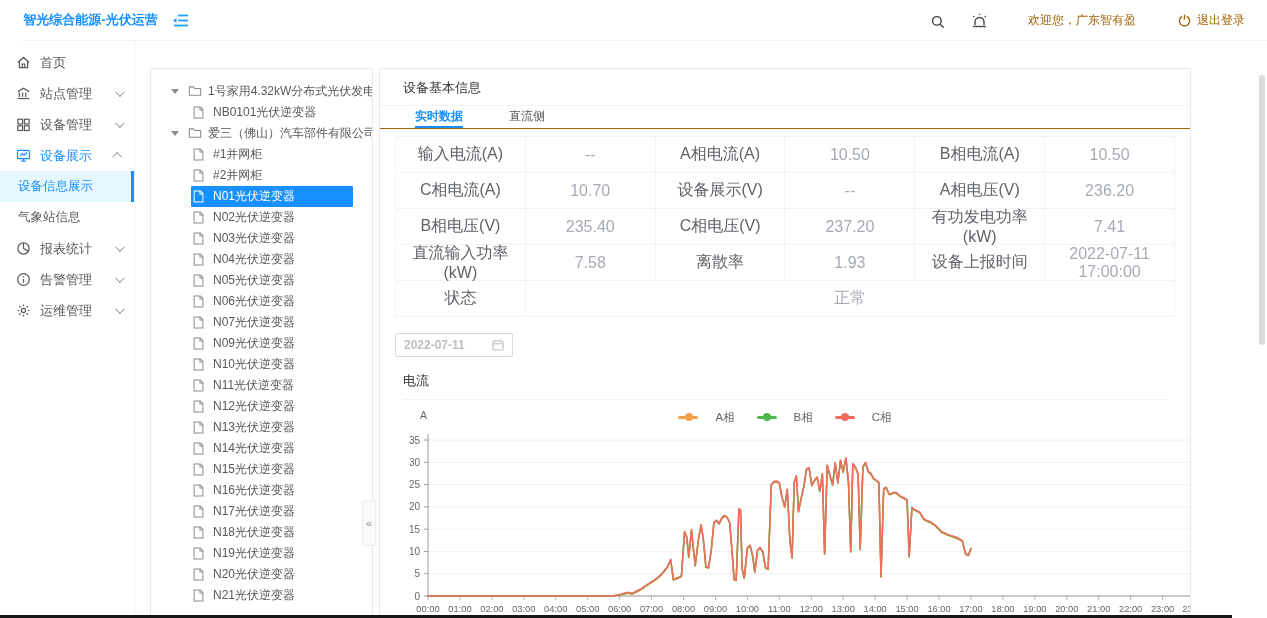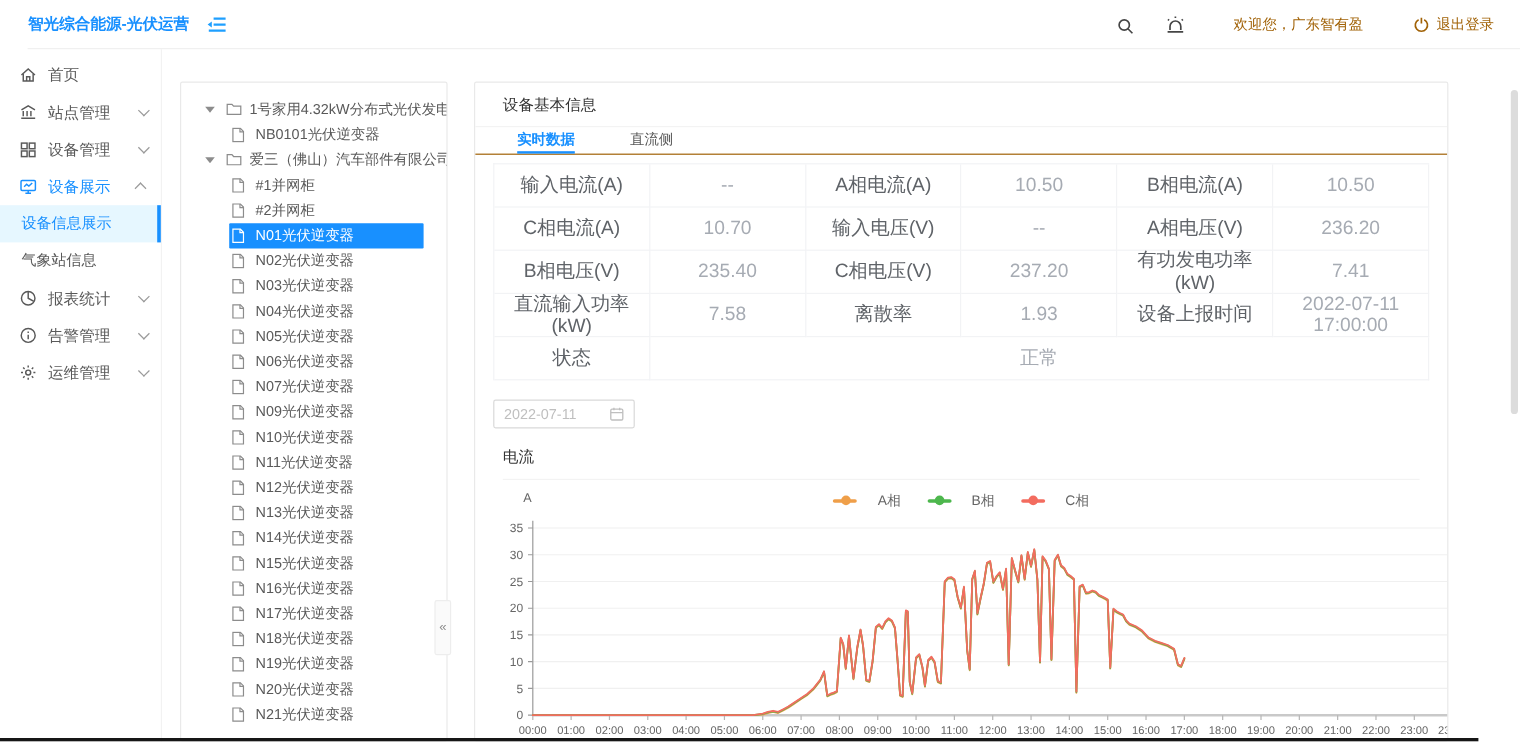--- a/index.html
+++ b/index.html
@@ -47,39 +47,39 @@
     border-top:5px solid #8c8c8c; margin-right:7px; flex:none; }
   .t-icon { width:14px; height:14px; margin-right:6px; color:#8c8c8c; flex:none; }
   .node-inner { display:inline-flex; align-items:center; height:21px; padding:0 8px 0 2px; border-radius:1px; }
   .tree-node.selected .node-inner { background:#1890ff; color:#fff; padding-right:58px; }
   .tree-node.selected .t-icon { color:#fff; }
   .collapse-handle { position:absolute; left:362px; top:500px; width:14px; height:46px;
     background:#fafafa; border:1px solid #ededed; border-radius:2px; display:flex; align-items:center;
     justify-content:center; color:#8c8c8c; font-size:11px; cursor:pointer; z-index:4; }
 
   
-  .main-panel { position:absolute; left:395px; top:68px; width:812px; height:550px;
+  .main-panel { position:absolute; left:379px; top:68px; width:812px; height:550px;
     border:1px solid #e9e9e9; border-radius:2px; background:#fff; overflow:hidden; }
   .panel-title { height:37px; line-height:37px; padding-left:23px; font-size:13px; color:#333;
     border-bottom:1px solid #f3f3f3; }
   .tabs { height:23px; display:flex; gap:46px; padding-left:35px; border-bottom:1px solid #a16207; font-size:12px;align-items:flex-end; }
   .tab { cursor:pointer; color:#595959; height:100%; display:flex; align-items:flex-start; padding-top:2px; }
   .tab.active { color:#1890ff; font-weight:bold; border-bottom:2px solid #1890ff; }
 
   .info-table { margin:7px 15px 0 15px; display:grid; grid-template-columns:repeat(6,1fr);
     border-top:1px solid #f2f3f5; border-left:1px solid #f2f3f5; font-size:16px; }
   .it-cell { height:36px; display:flex; align-items:center; justify-content:center;
     border-right:1px solid #f2f3f5; border-bottom:1px solid #f2f3f5; text-align:center; }
   .it-label { color:#5f6368; }
   .it-value { color:#a6abb3; }
   .it-span5 { grid-column:2 / 7; }
 
   .date-picker { margin:16px 0 0 15px; width:118px; height:24px; border:1px solid #d9d9d9;
     border-radius:2px; display:flex; align-items:center; justify-content:space-between;
-    padding:0 8px; font-size:12px; color:#bfbfbf; cursor:pointer; }
+    padding:0 8px; font-size:12px; color:#bfbfbf; cursor:pointer;font-weight:bold; }
   .dp-icon { color:#bfbfbf; display:flex; }
 
   .chart-title { margin:15px 23px 0 23px; font-size:13px; color:#333; padding-bottom:9px;
     border-bottom:1px solid #f3f3f3; }
   .legend-row { position:relative; height:22px; margin-top:6px; display:flex; align-items:center; justify-content:center; gap:22px; font-size:11.5px; color:#666; }
   .y-unit { position:absolute; left:40px; top:3px; font-size:10.5px; color:#666; }
   .legend-item { display:flex; align-items:center; gap:17px; cursor:pointer; }
   .lg-marker { position:relative; width:20px; height:3px; border-radius:2px; }
   .lg-marker i { position:absolute; left:6.5px; top:-2.5px; width:8px; height:8px; border-radius:50%; display:block; }
 
@@ -499,21 +499,21 @@
 
   <div class="info-table">
       <div class="it-cell it-label">输入电流(A)</div>
       <div class="it-cell it-value">--</div>
       <div class="it-cell it-label">A相电流(A)</div>
       <div class="it-cell it-value">10.50</div>
       <div class="it-cell it-label">B相电流(A)</div>
       <div class="it-cell it-value">10.50</div>
       <div class="it-cell it-label">C相电流(A)</div>
       <div class="it-cell it-value">10.70</div>
-      <div class="it-cell it-label">输入电压(V)</div>
+      <div class="it-cell it-label">设备展示(V)</div>
       <div class="it-cell it-value">--</div>
       <div class="it-cell it-label">A相电压(V)</div>
       <div class="it-cell it-value">236.20</div>
       <div class="it-cell it-label">B相电压(V)</div>
       <div class="it-cell it-value">235.40</div>
       <div class="it-cell it-label">C相电压(V)</div>
       <div class="it-cell it-value">237.20</div>
       <div class="it-cell it-label">有功发电功率(kW)</div>
       <div class="it-cell it-value">7.41</div>
       <div class="it-cell it-label">直流输入功率(kW)</div>

